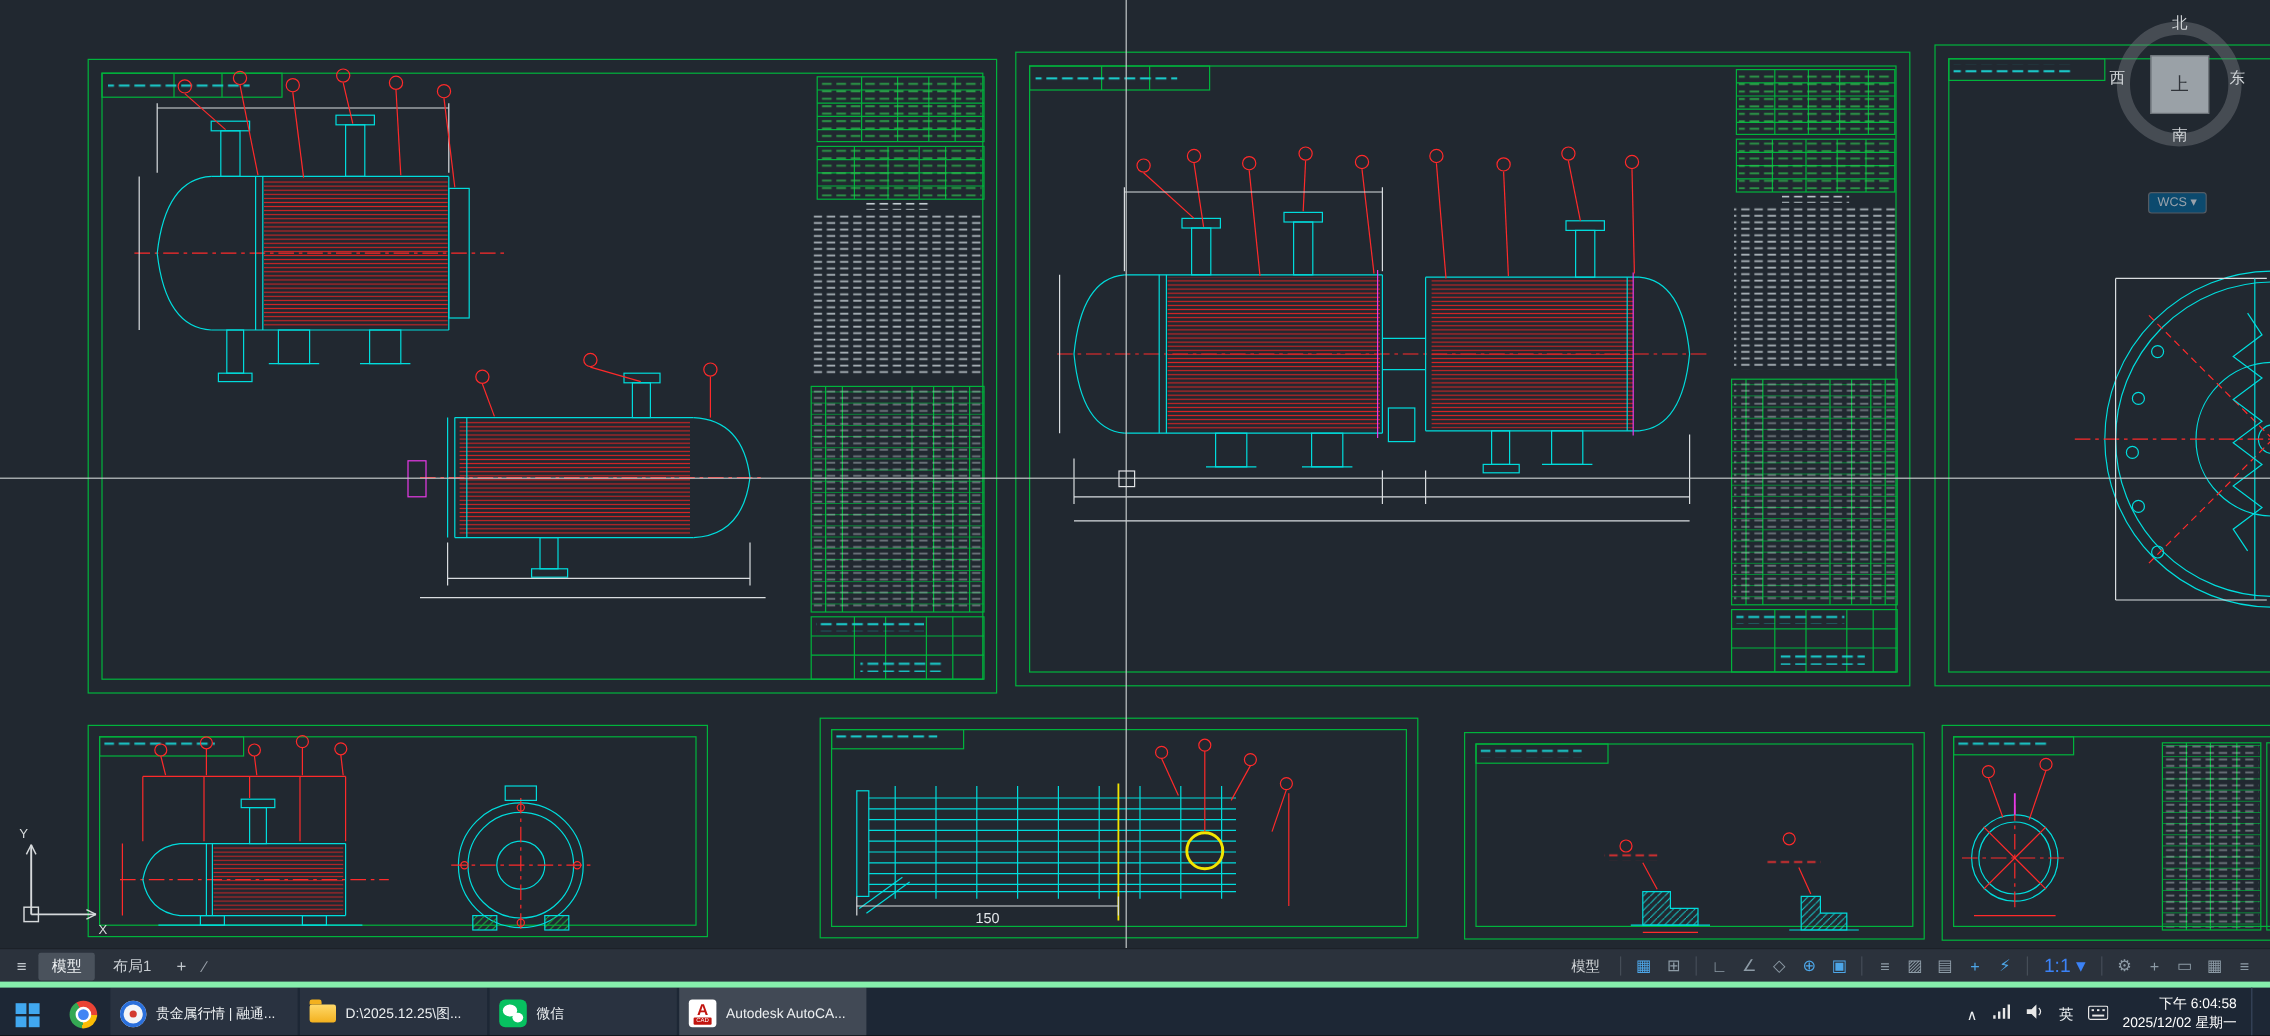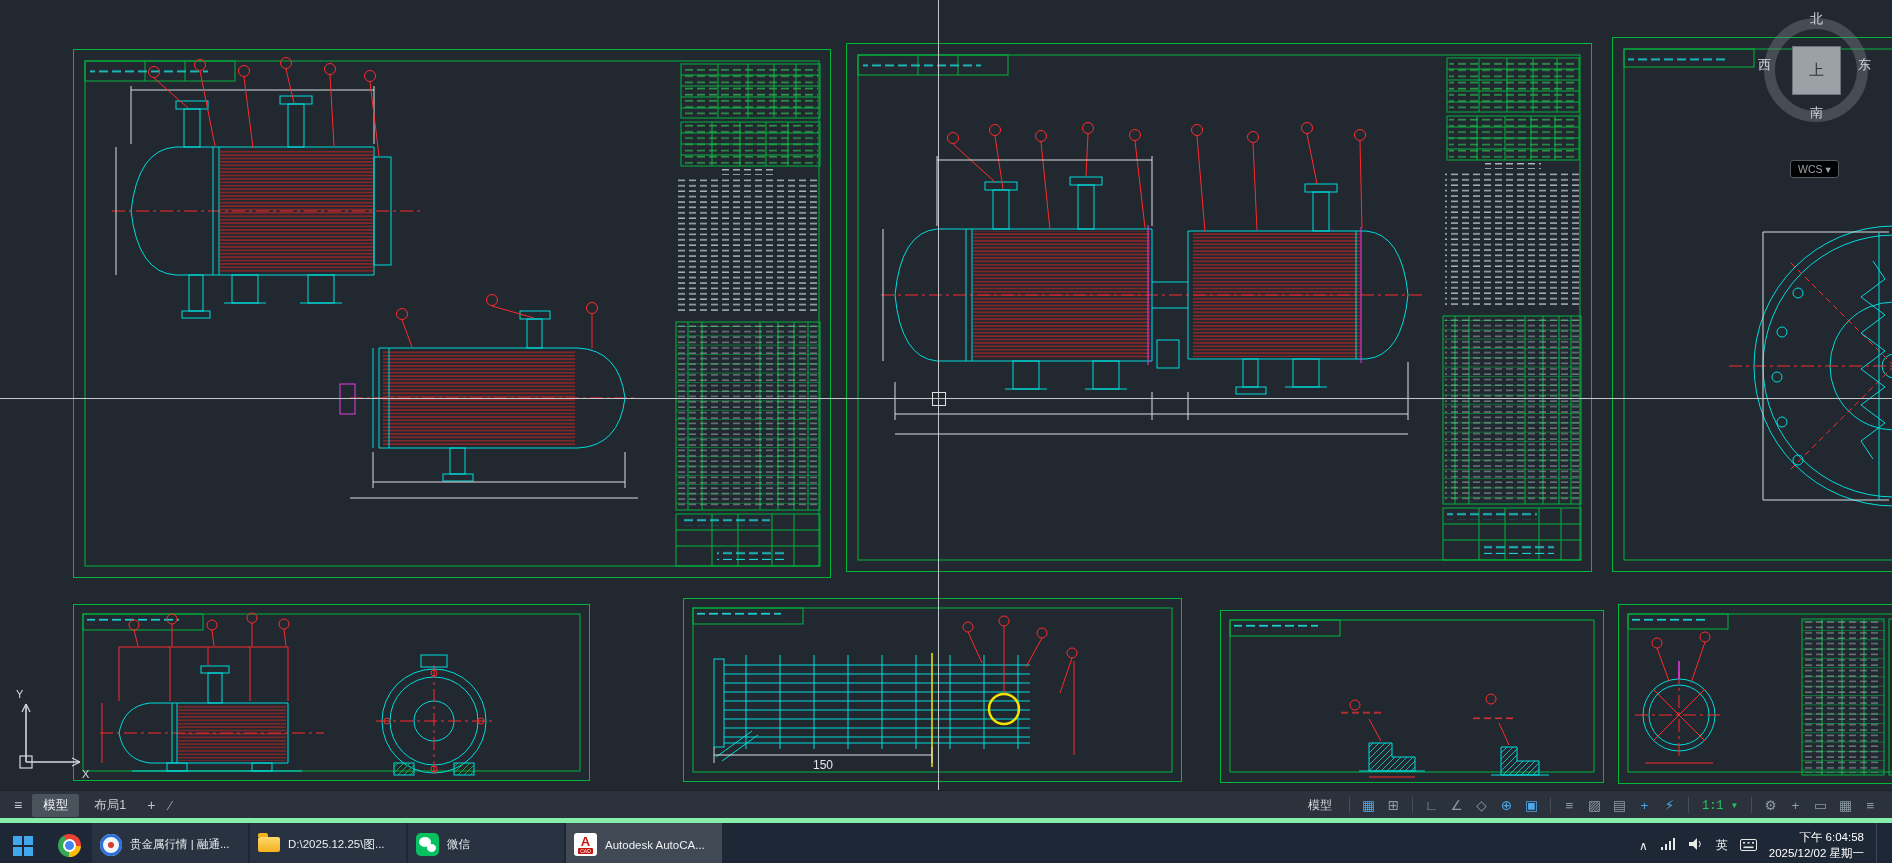--- a/index.html
+++ b/index.html
@@ -26,39 +26,39 @@
   
   .xh-v{position:absolute;left:938px;top:0;width:1px;height:790px;background:#c3c7c9;z-index:5;}
   .xh-h{position:absolute;left:0;top:398px;width:1892px;height:1px;background:#c3c7c9;z-index:5;}
   .pickbox{position:absolute;left:932px;top:392px;width:12px;height:12px;border:1px solid #dfe2e4;z-index:5;}
   
   .viewcube{position:absolute;left:1762px;top:16px;width:108px;height:118px;z-index:6;}
   .vc-ring{position:absolute;left:2px;top:2px;width:82px;height:82px;border:11px solid rgba(115,120,126,.45);border-radius:50%;}
   .vc-face{position:absolute;left:30px;top:30px;width:47px;height:47px;background:#9aa1a7;border:1px solid #6d7379;
            color:#30343a;font-size:15px;display:flex;align-items:center;justify-content:center;}
   .vc-lab{position:absolute;color:#d2d6d9;font-size:13px;}
-  .wcs{position:absolute;left:1790px;top:160px;z-index:6;background:#000000;border:1px solid #545b63;border-radius:3px;
+  .wcs{position:absolute;left:1790px;top:160px;z-index:6;background:#0c4a6e;border:1px solid #545b63;border-radius:3px;
        color:#9aa2ab;font-size:10.5px;padding:2px 7px;}
   
   .ucs{position:absolute;left:8px;top:686px;z-index:6;}
   
   .statusbar{position:absolute;left:0;top:790px;width:1892px;height:28px;background:#2b323c;
              border-top:1px solid #1c2128;z-index:10;display:flex;align-items:center;color:#c8cdd2;}
   .sb-left{display:flex;align-items:center;gap:4px;padding-left:8px;}
   .sb-menu{font-size:14px;color:#c2c8cd;padding:0 6px;}
   .sb-tab{font-size:12.5px;padding:3px 11px;border-radius:2px;}
   .sb-tab.active{background:#4a525c;color:#eef1f3;}
   .sb-plus{font-size:14px;padding:0 6px;color:#c2c8cd;}
   .sb-slash{font-size:13px;color:#9aa2ab;padding:0 4px;}
   .sb-right{margin-left:auto;display:flex;align-items:center;gap:2px;padding-right:10px;}
   .sb-model{font-size:12px;color:#d3d7da;padding:0 10px;}
   .sb-ic{font-size:13.5px;color:#8d9ba6;width:23px;text-align:center;}
   .sb-ic.on{color:#4da6e8;}
   .sb-div{width:1px;height:16px;background:#454d57;margin:0 5px;}
-  .sb-scale{font-size:12px;color:#22c55e;padding:0 6px;white-space:nowrap;font-family:Liberation Mono, monospace;}
+  .sb-scale{font-size:16px;color:#3b82f6;padding:0 6px;white-space:nowrap;}
   
   .taskbar{position:absolute;left:0;top:818px;width:1892px;height:45px;background:#1d2735;
            border-top:5px solid #86efac;z-index:10;display:flex;align-items:stretch;color:#e9ecef;}
   .tb-btn{display:flex;align-items:center;justify-content:center;width:46px;}
   .tb-app{display:flex;align-items:center;gap:8px;width:156px;padding:0 8px;margin-right:2px;
           background:rgba(255,255,255,.055);border-bottom:2px solid #6cb2e8;box-sizing:border-box;}
   .tb-app.active{background:rgba(255,255,255,.16);}
   .tb-app .lbl{font-size:11.5px;color:#eceff1;white-space:nowrap;overflow:hidden;text-overflow:ellipsis;}
   .start-grid{display:grid;grid-template-columns:9px 9px;grid-template-rows:9px 9px;gap:2px;}
   .start-grid i{background:#41a8f0;display:block;}

